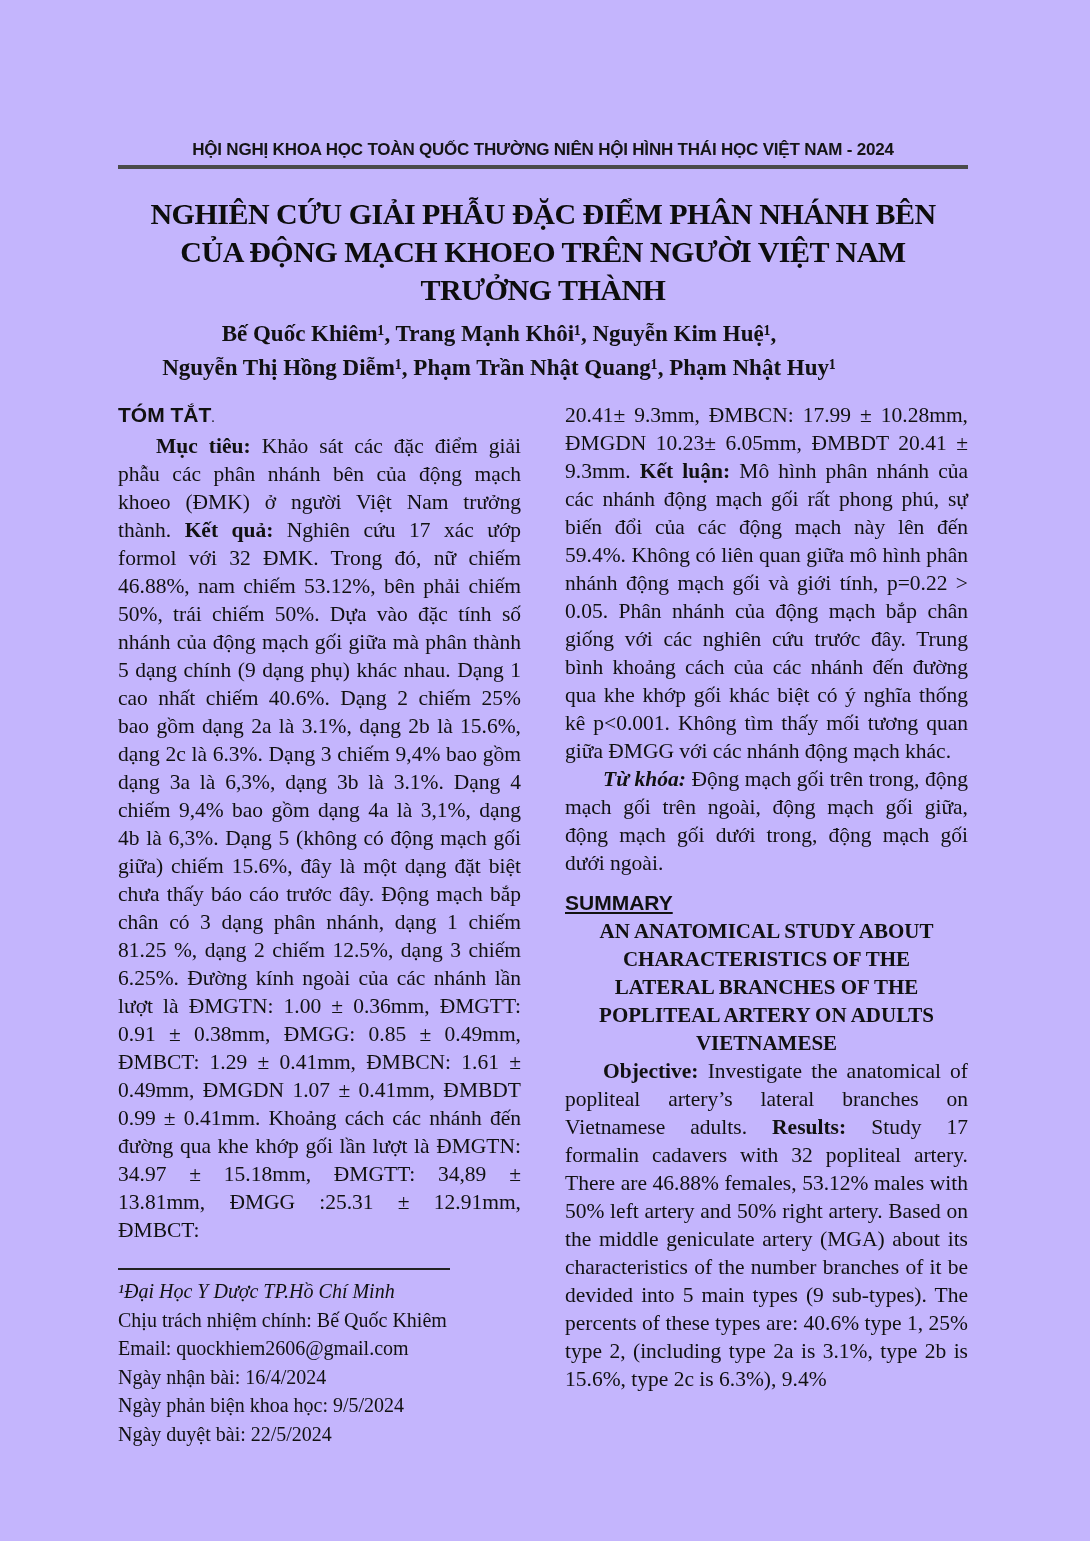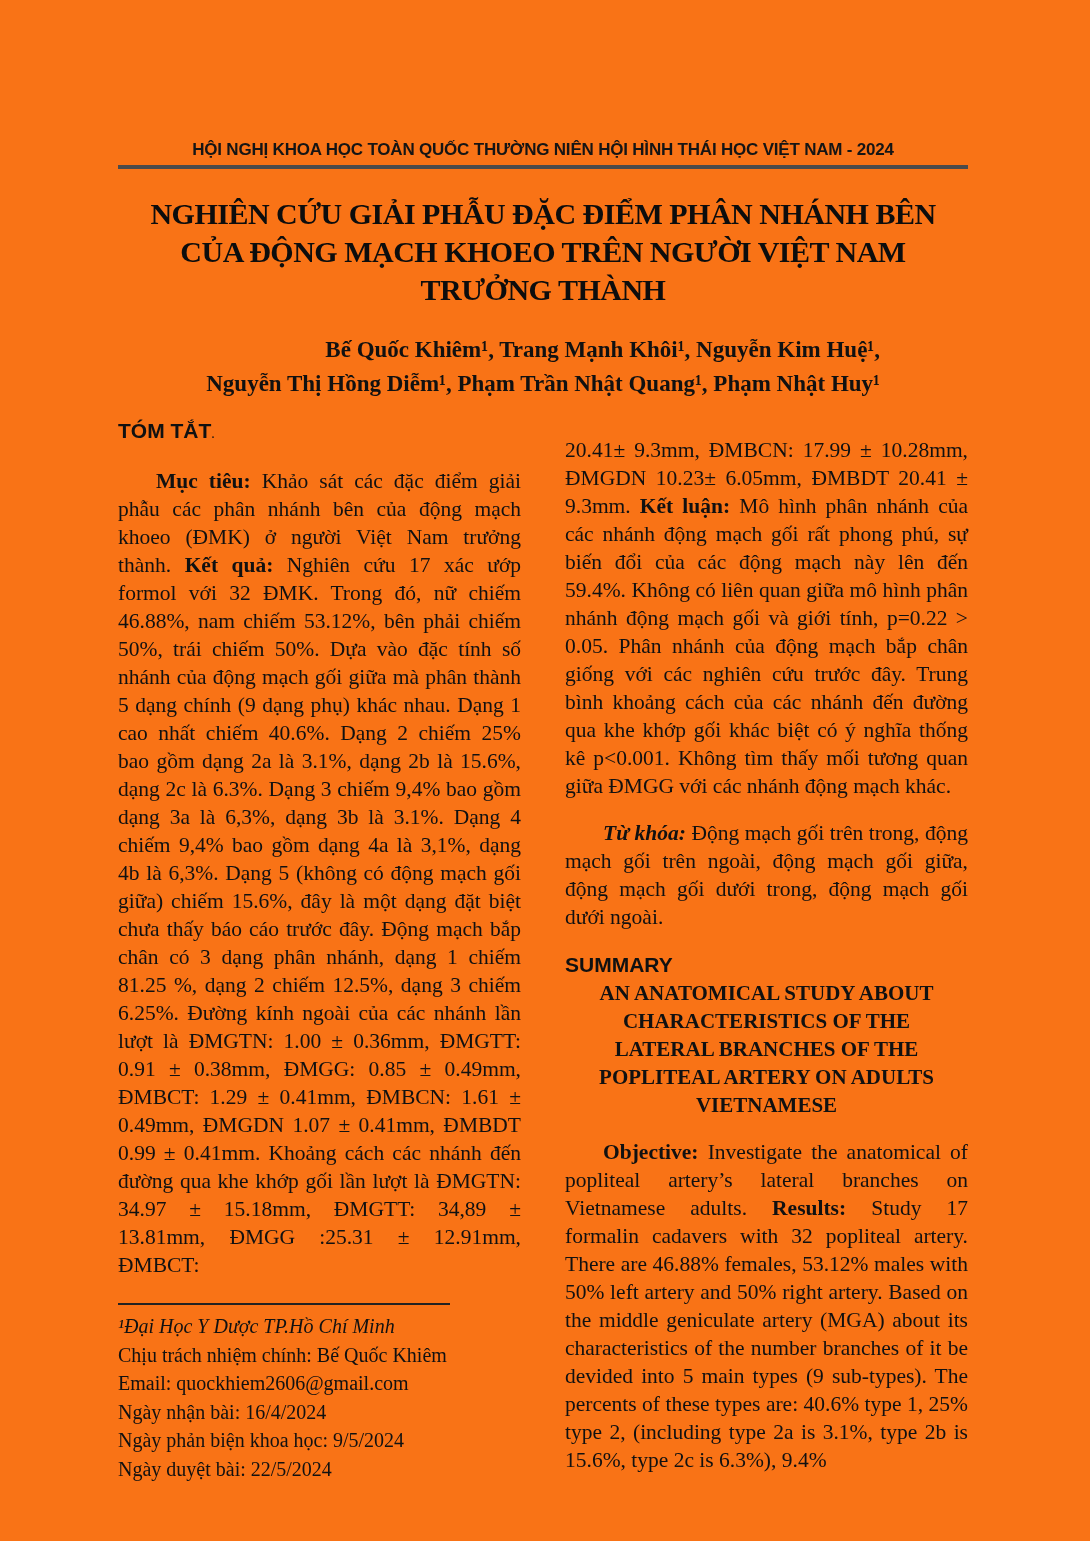--- a/index.html
+++ b/index.html
@@ -2,54 +2,54 @@
 <html><head>
 <meta charset="utf-8">
 <style>
   * { box-sizing: border-box; margin: 0; padding: 0; }
   html, body { background: #ffffff; }
   body {
     width: 1090px; height: 1541px;
     font-family: "Liberation Serif", "DejaVu Serif", serif;
     color: #111111;
   }
-  .page { position: relative; width: 1090px; height: 1541px; overflow: hidden; background: #f97316; }
+  .page { position: relative; width: 1090px; height: 1541px; overflow: hidden; background: #c4b5fd; }
   .inner { margin-left: 118px; width: 850px; }
 
   .running-head {
     margin-top: 140px;
     font-family: "Liberation Sans", "DejaVu Sans", sans-serif;
     font-weight: bold; font-size: 17px; line-height: 20px;
     text-align: center; letter-spacing: -0.2px; color: #151515;
   }
   .head-rule { border-top: 4px solid #4b4b4b; margin-top: 5px; }
 
   .article-title {
     margin-top: 26px; text-align: center;
     font-size: 30px; line-height: 38px; font-weight: bold;
     letter-spacing: -0.5px; color: #0d0d0d;
   }
   .article-title .t-line { display: block; }
 
   .authors {
-    margin-top: 24px; text-align: right; padding-right: 88px;
+    margin-top: 8px; text-align: center; padding-right: 88px;
     font-weight: bold; font-size: 23px; line-height: 34px;
   }
 
   .columns { display: flex; gap: 44px; margin-top: 16px; }
   .col { width: 410px; }
 
-  .body { font-size: 21.5px; line-height: 28px; text-align: justify; margin-top: 19px; }
+  .body { font-size: 21.5px; line-height: 28px; text-align: justify; }
   .indent { text-indent: 38px; }
   .sec-heading {
     font-family: "Liberation Sans", "DejaVu Sans", sans-serif;
     font-weight: bold; font-size: 21px; line-height: 28px;
   }
   .sec-heading .dot { font-family: "Liberation Serif", serif; font-weight: normal; font-size: 14px; }
-  .summary-h { margin-top: 20px; }
+  .summary-h { margin-top: 12px; text-decoration: underline; }
   .summary-title {
     font-weight: bold; font-size: 21px; line-height: 28px;
     text-align: center; padding: 0 8px;
   }
   .italic { font-style: italic; }
 
   .footnote { font-size: 20px; line-height: 28.5px; }
   .fn-rule { width: 332px; border-top: 2px solid #222222; margin-top: 24px; margin-bottom: 7px; }
   .page-number { margin-top: 26px; font-size: 21.5px; }
 </style>

